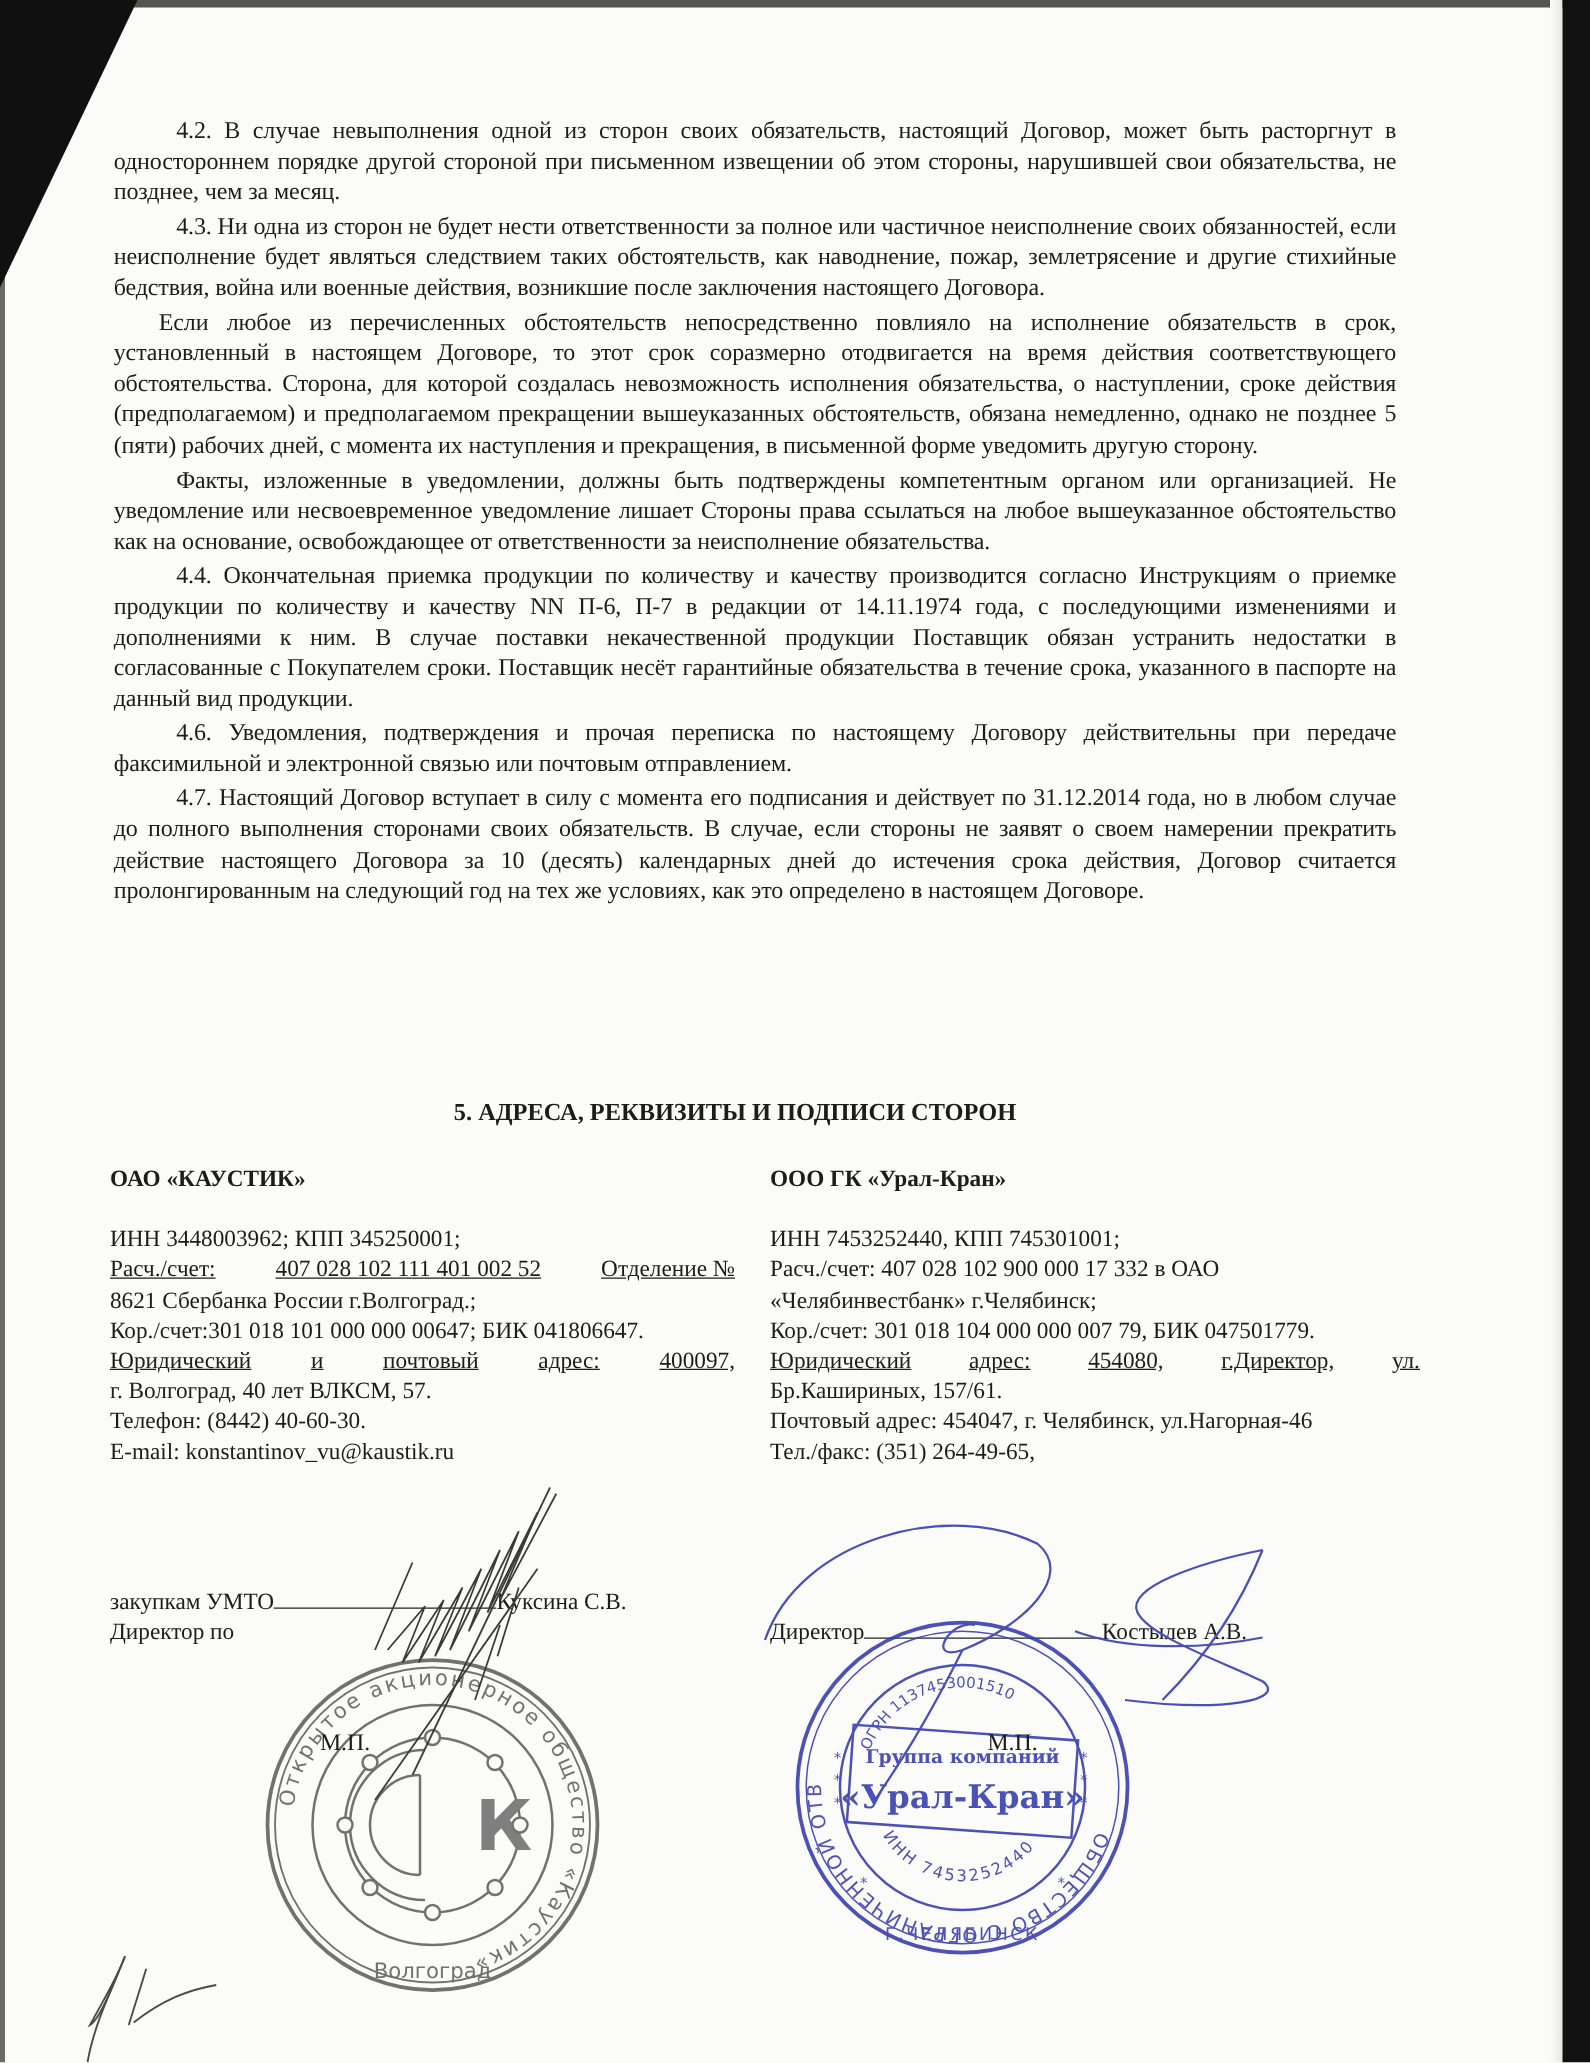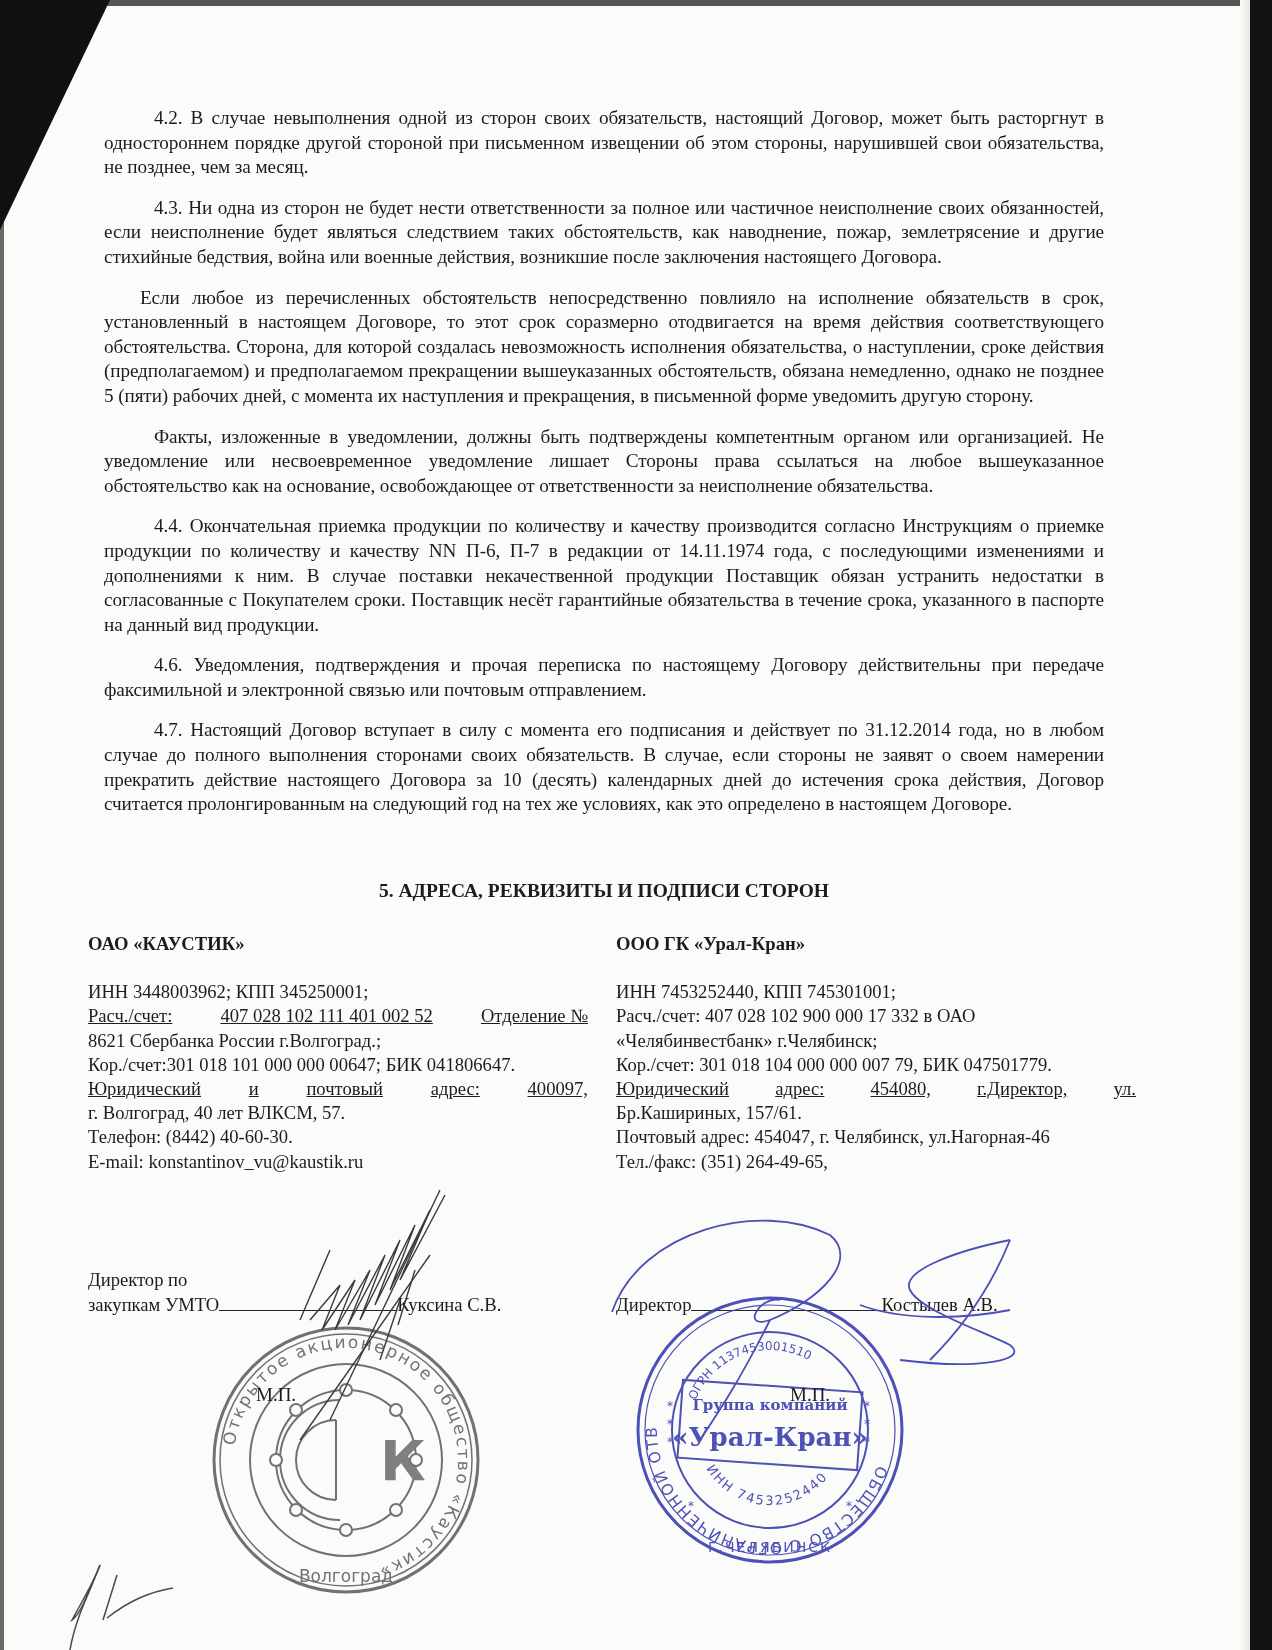--- a/index.html
+++ b/index.html
@@ -29,24 +29,24 @@
     .scan-top-shade {
       position: absolute; left: 0; top: 0; width: 1272px; height: 6px;
       background: #555;
     }
     .content {
       position: absolute; left: 88px; top: 90px; width: 1032px;
       font-size: 19.2px; line-height: 24.6px;
       text-align: justify;
       letter-spacing: -0.1px;
     }
-    .content p { margin: 16px; text-indent: 50px; }
+    .content p { margin: 3px; text-indent: 50px; }
     .content p.indent-small { text-indent: 36px; }
     .section-title {
-      position: absolute; left: 88px; top: 880px; width: 1032px;
+      position: absolute; left: 72px; top: 880px; width: 1032px;
       text-align: center; font-weight: bold; font-size: 19.5px;
     }
     .party {
       position: absolute; top: 932px; font-size: 18.6px; line-height: 24.2px;
       font-family: "Liberation Serif", serif;
     }
     .party.left { left: 88px; width: 500px; }
     .party.right { left: 616px; width: 520px; }
     .party .name { font-weight: bold; margin-bottom: 24px; display: block; }
     .party .line { display: block; white-space: nowrap; }
@@ -123,24 +123,24 @@
     <span>454080,</span>
     <span>г.Директор,</span>
     <span>ул.</span>
   </span>
   <span class="line">Бр.Кашириных, 157/61.</span>
   <span class="line">Почтовый адрес: 454047, г. Челябинск, ул.Нагорная-46</span>
   <span class="line">Тел./факс: (351) 264-49-65,</span>
 </div>
 
 <div class="sign-left">
-  <div>Директор по</div>
   <div>
     <span>закупкам УМТО</span><span class="underline-slot"></span><span>Куксина С.В.</span>
   </div>
+  <div>Директор по</div>
 </div>
 
 <div class="sign-right">
   <span>Директор</span><span class="underline-slot"></span><span>Костылев А.В.</span>
 </div>
 
 <svg class="overlay" width="1272" height="1650">
   <defs>
     <path id="kaustik-ring" d="M 346,1460 m -112,0 a 112,112 0 1,1 224,0 a 112,112 0 1,1 -224,0"></path>
     <path id="kaustik-bottom" d="M 262,1490 A 92,92 0 0,0 430,1490"></path>

